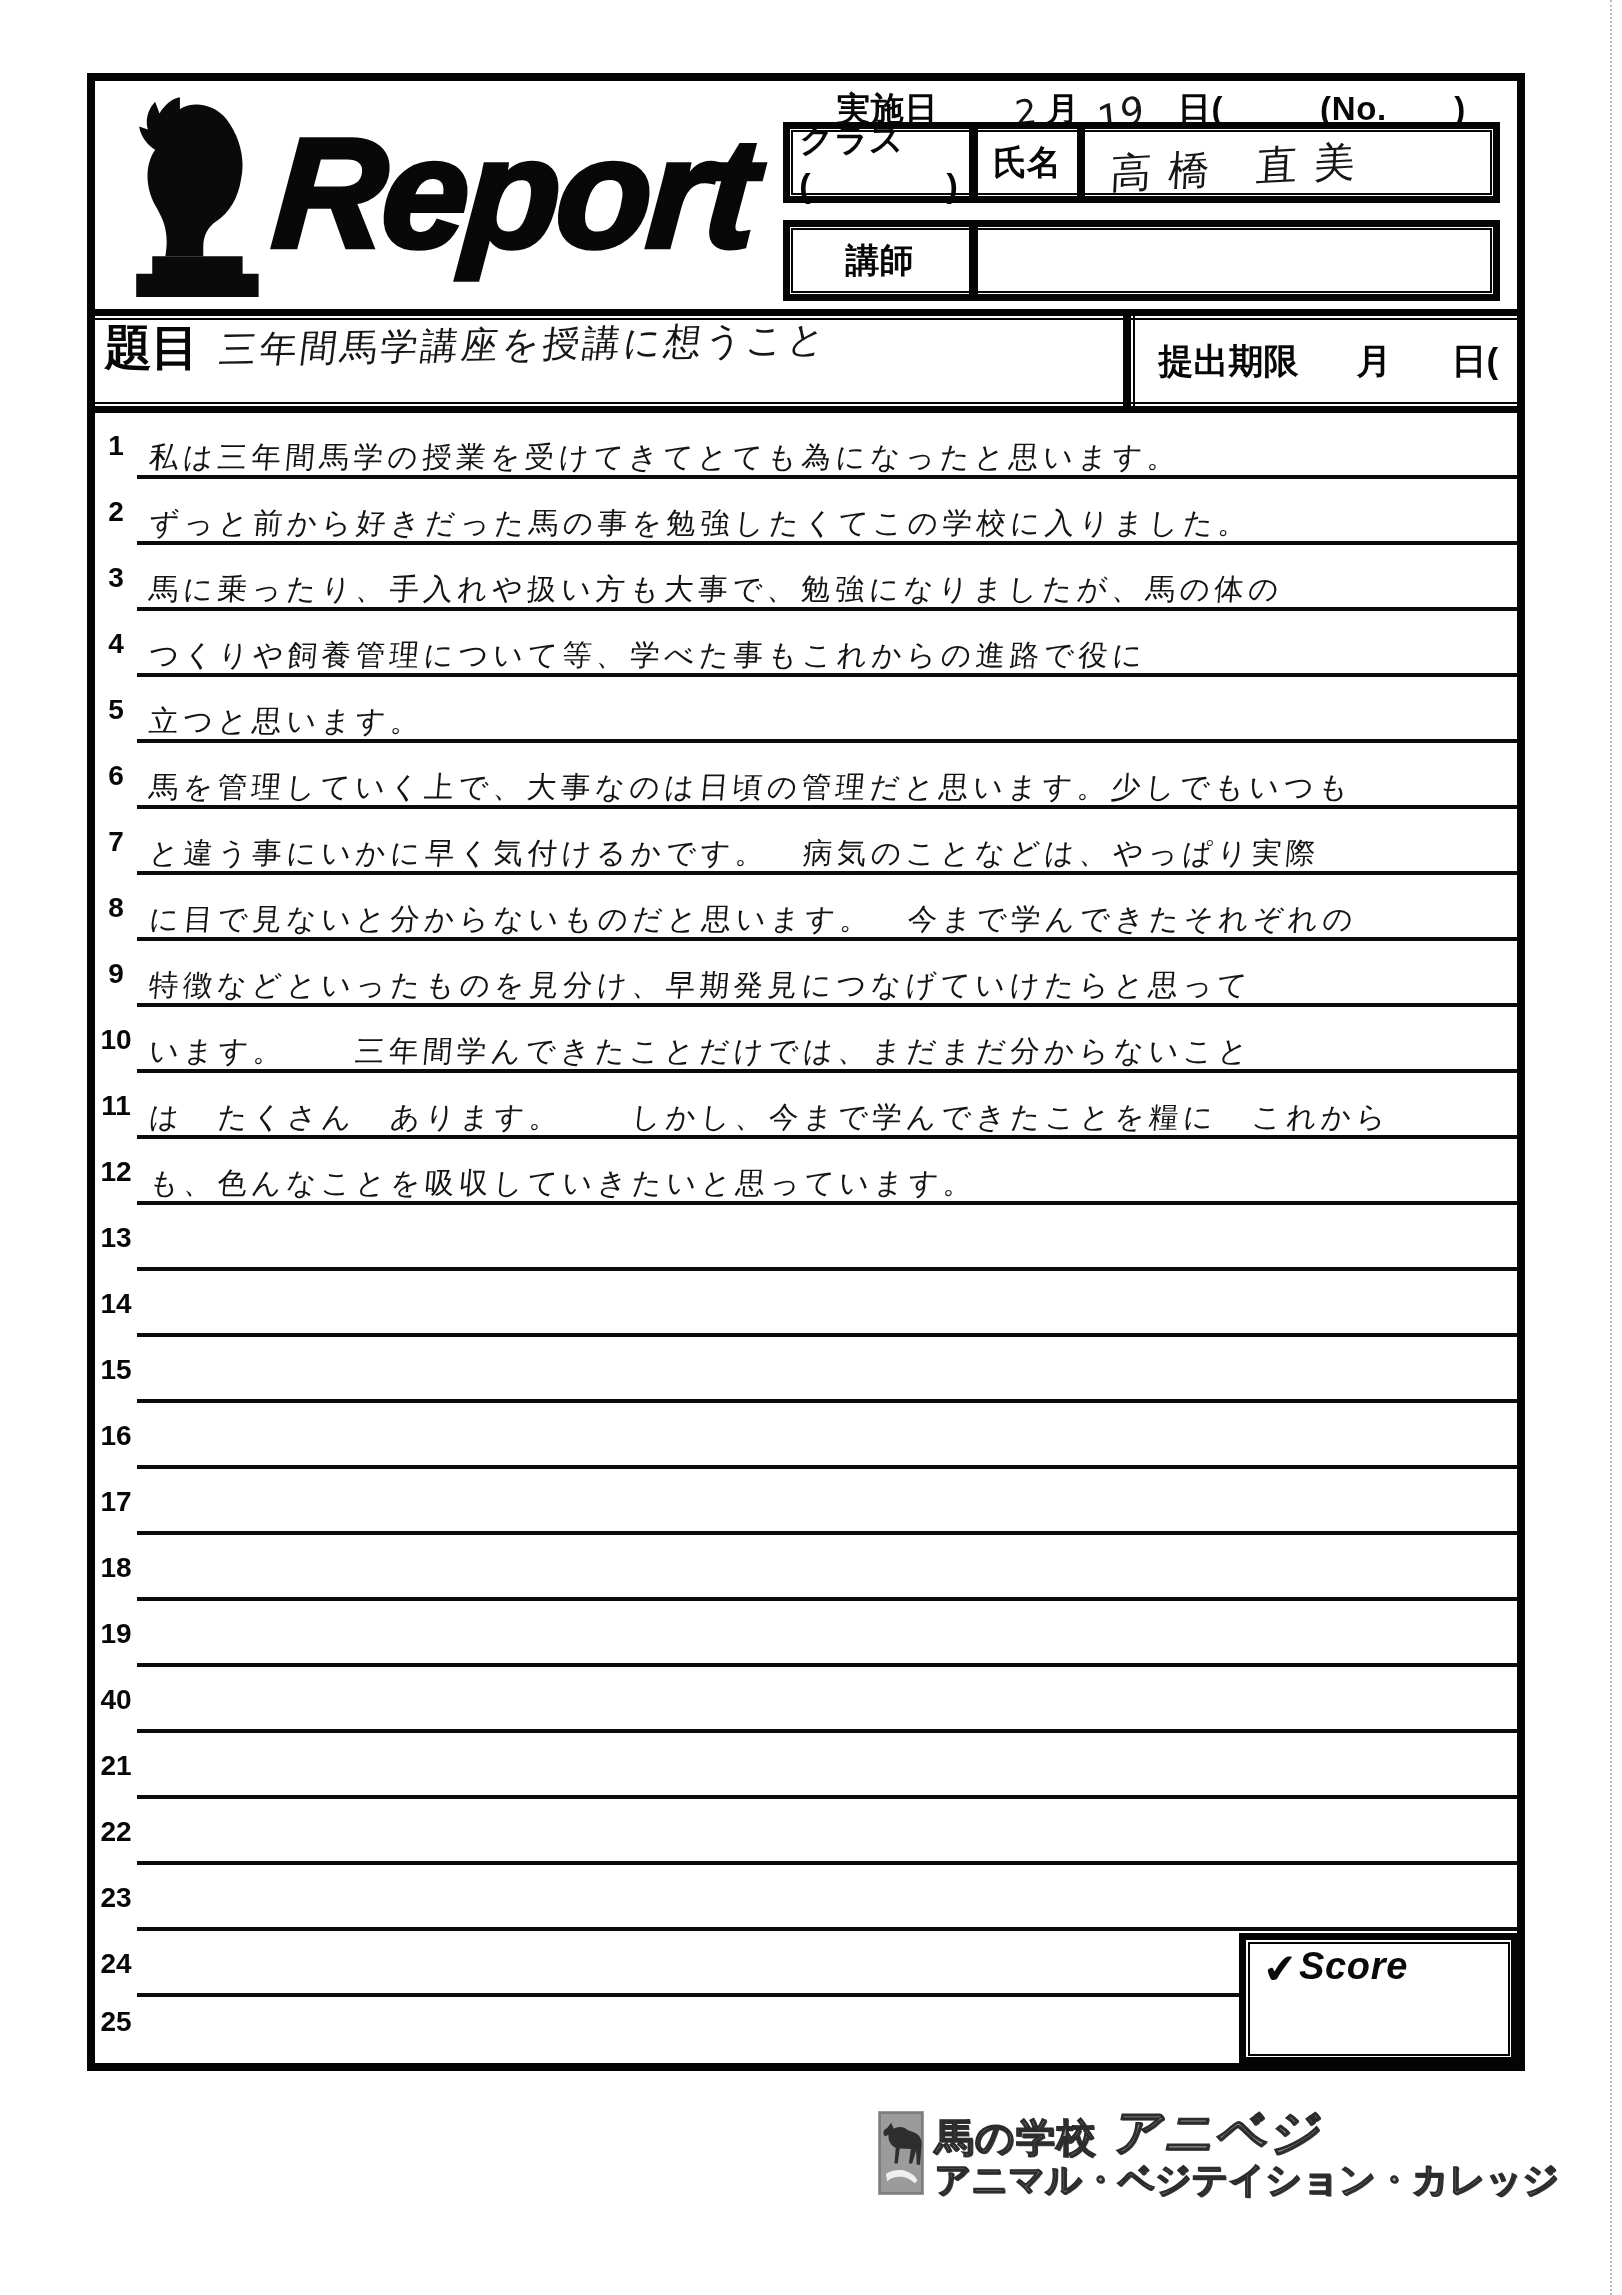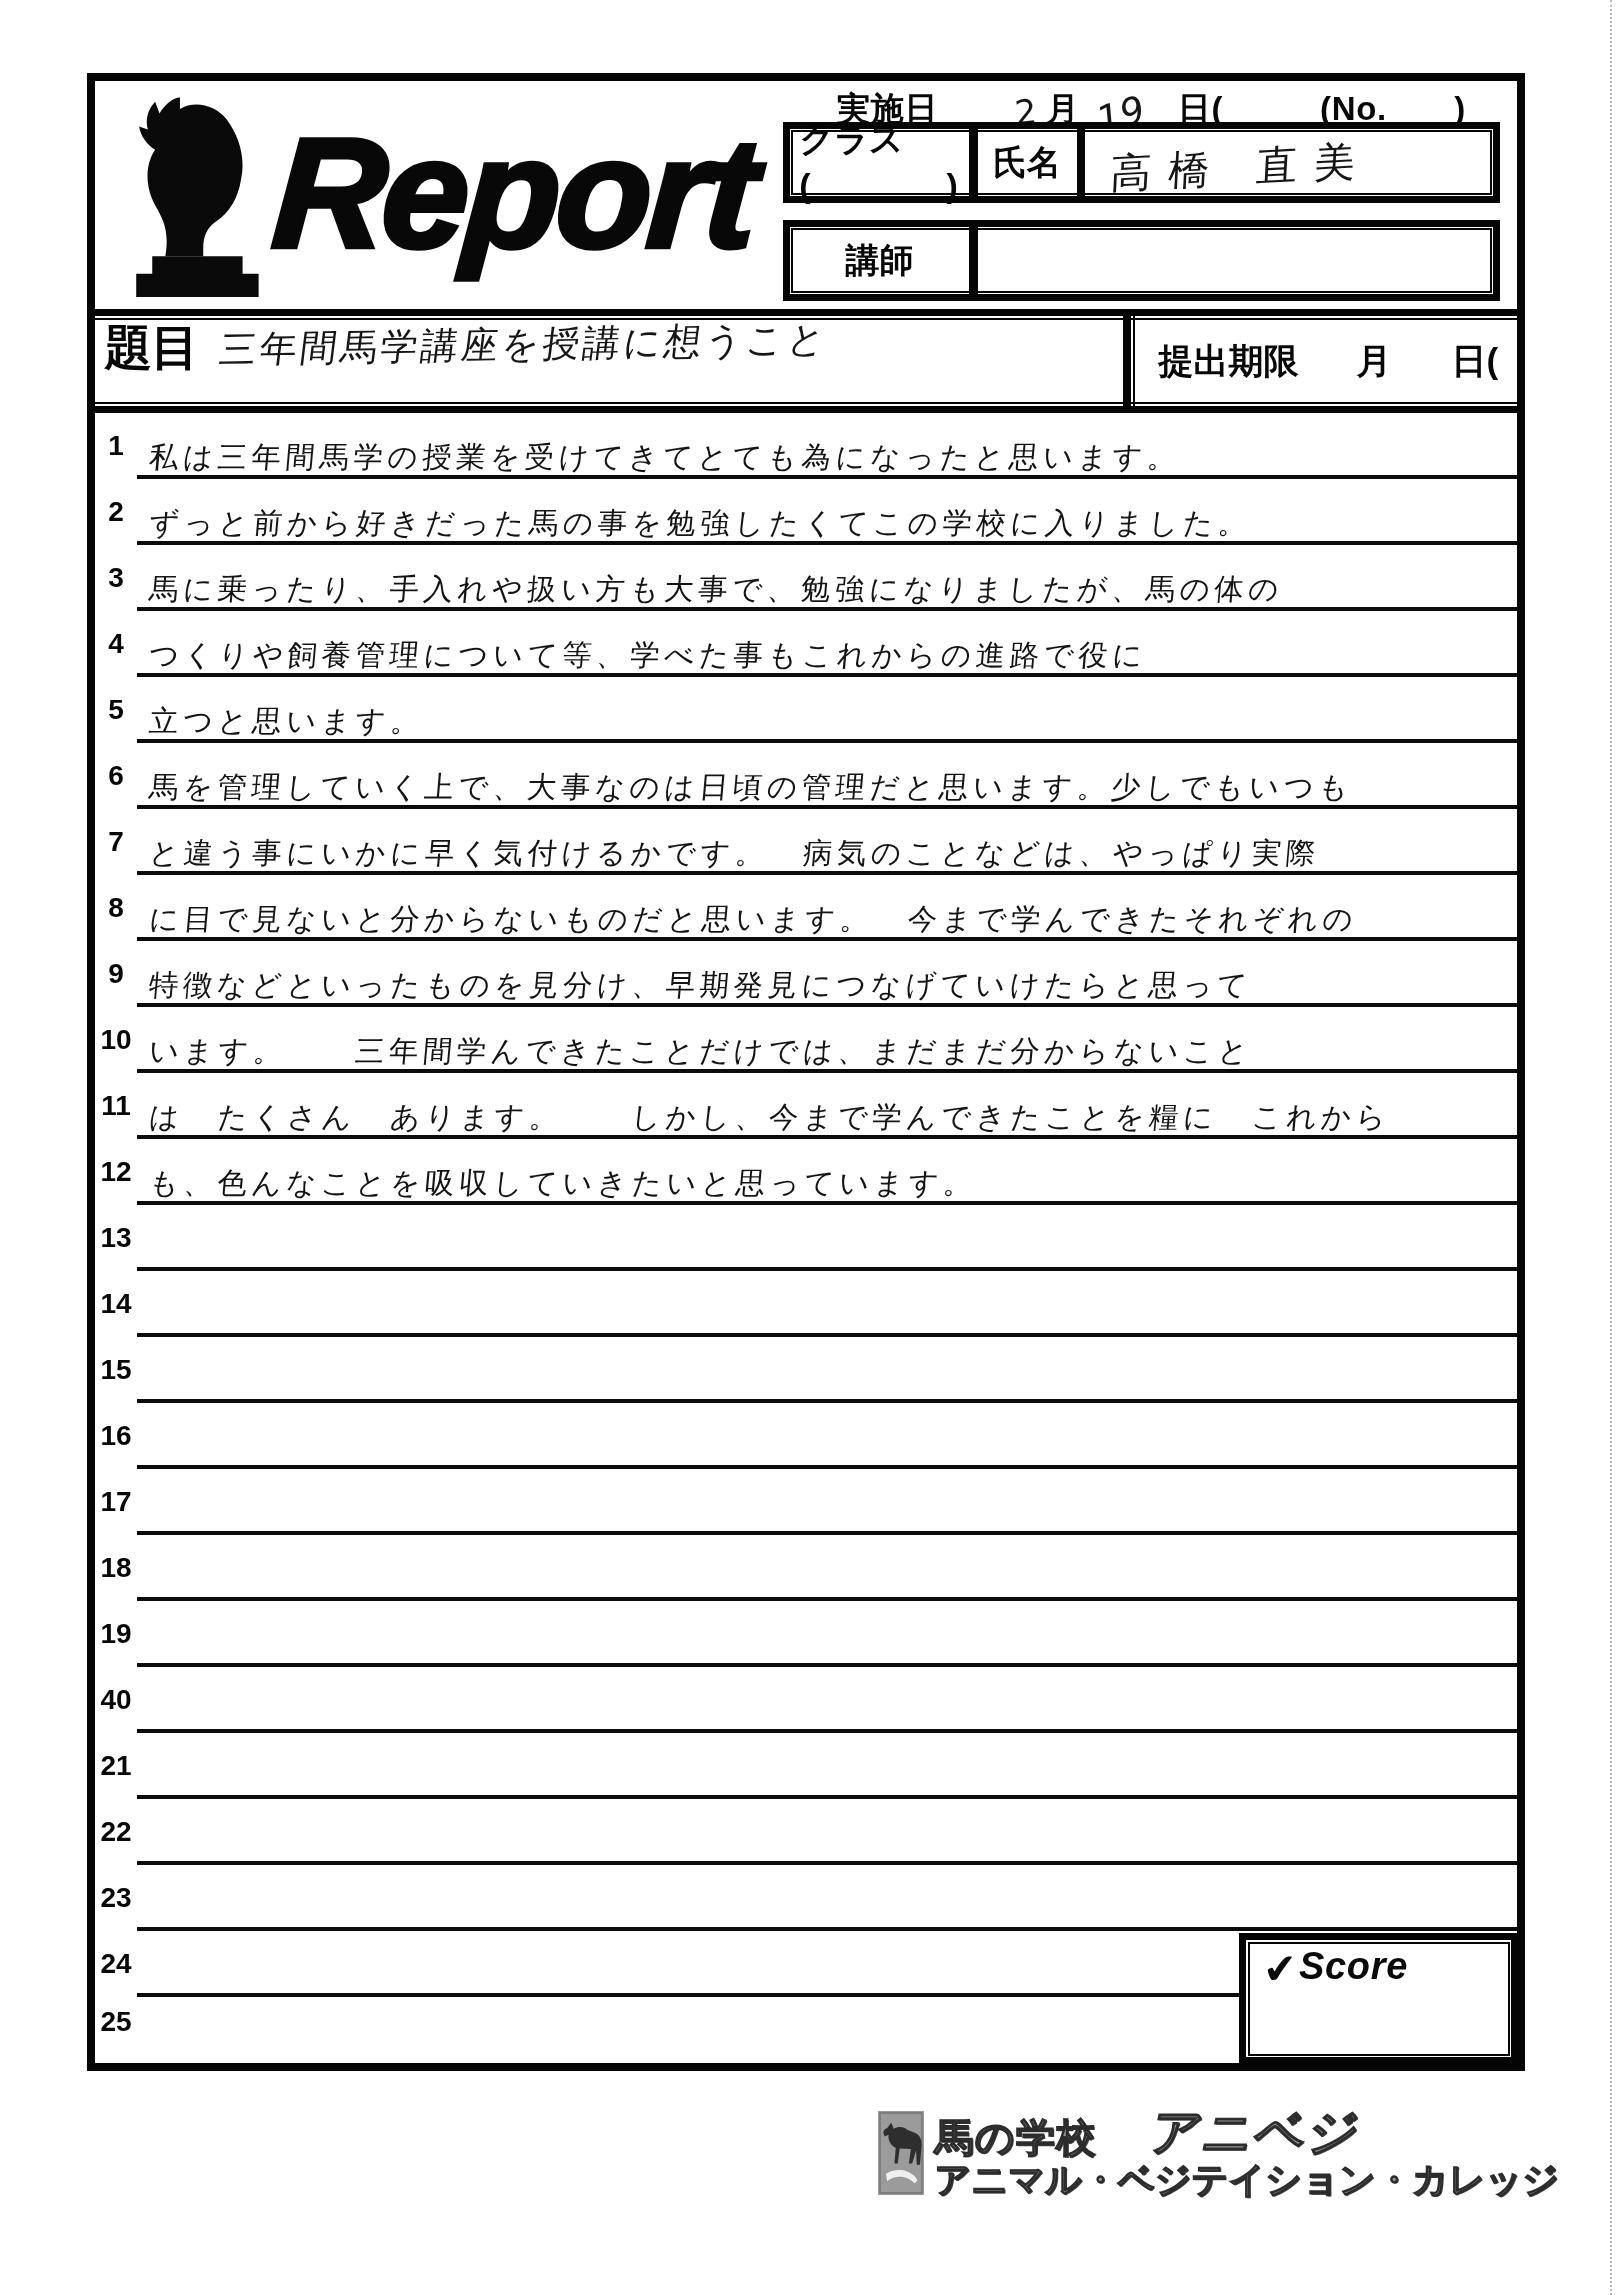--- a/index.html
+++ b/index.html
@@ -92,21 +92,21 @@
                  transform:rotate(-4deg); }
   .score-txt { font-weight:bold; font-style:italic; font-size:38px; letter-spacing:0.7px;
                margin-left:1.3px; }
 
   
   .footer-logo { position:absolute; left:878px; top:2107px; display:flex; align-items:flex-start; }
   .badge { width:46px; height:84px; margin-top:3.9px; }
   .logo-text { margin-left:10.5px; }
   .gray-type { font-weight:bold; color:#979797; -webkit-text-stroke:1.3px #2c2c2c;
                text-shadow:1.3px 1.3px 0 #444; }
-  .l1 { display:flex; align-items:flex-end; line-height:1;gap:37px; }
+  .l1 { display:flex; align-items:flex-end; line-height:1; }
   .school { font-size:39px; letter-spacing:1.3px; }
   .brand { font-size:50px; margin-left:17px; transform:skewX(-12deg); letter-spacing:1.3px; }
   .l2 { font-size:36px; letter-spacing:0px; line-height:1; margin-top:5.2px; white-space:nowrap; }
 
   
   .scan-artifact { position:absolute; left:1610px; top:0; height:100%; width:0;
     border-left:2px dotted #b9b9b9; }
 </style>
 </head>
 <body>

